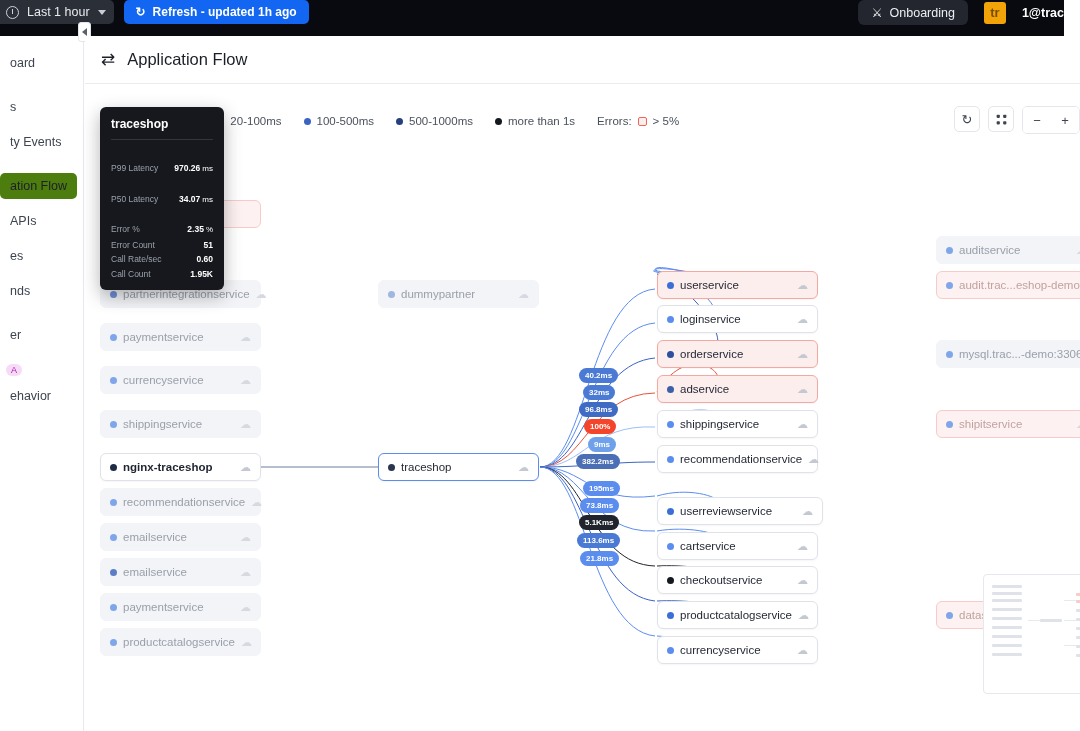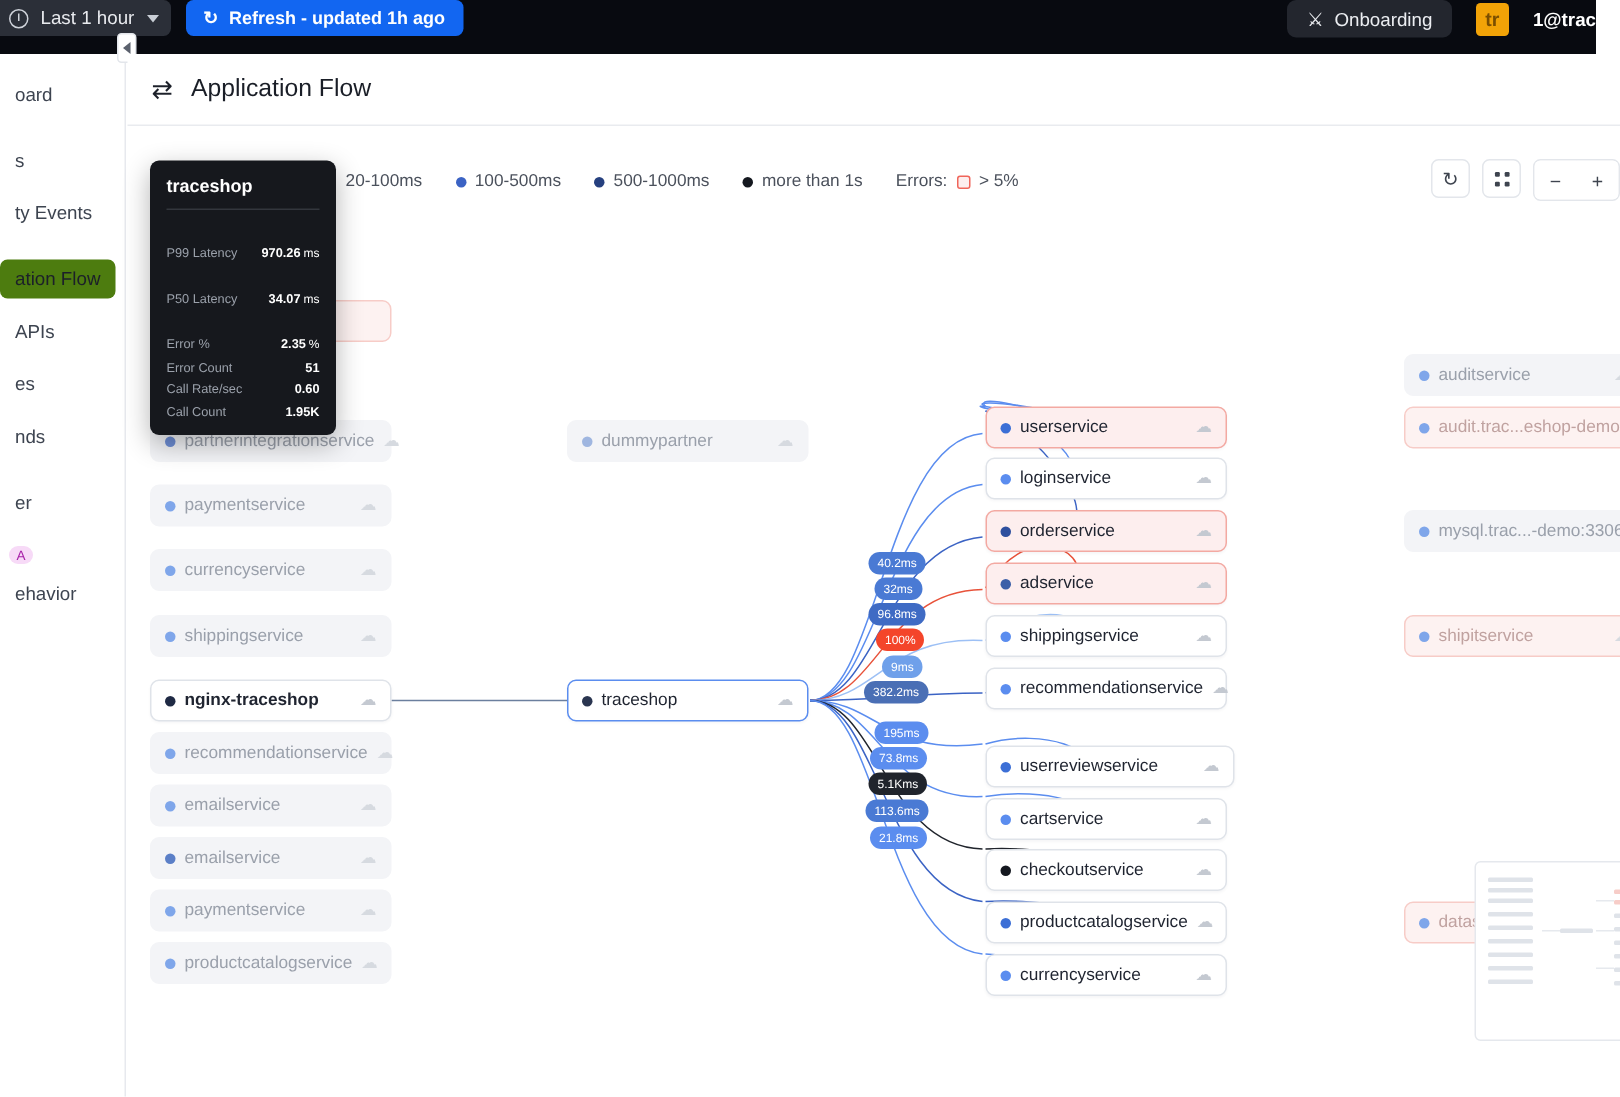--- a/index.html
+++ b/index.html
@@ -121,21 +121,21 @@
   .node.dim { background: #f3f4f7; border-color: #f3f4f7; color: #9aa0ab; box-shadow:none; }
   .node.dim .cloud { color: #d6dae0; }
   .node.err { background: #fdeeee; border-color: #f3a9a2; }
   .node.err.dim { background: #fdf2f1; border-color: #f7ccc7; color: #c0a2a0; }
   .node.sel { border: 1.6px solid #5b8def; background: #ffffff; }
 
   
   .elabel {
     position: absolute; height: 15px; border-radius: 8px;
     display: flex; align-items: center; justify-content: center;
-    padding: 0 6px; font-size: 8px; font-weight: normal; color: #ffffff;
+    padding: 0 6px; font-size: 8px; font-weight: bold; color: #ffffff;
     white-space: nowrap; z-index: 3;
   }
 
   
   .tooltip {
     position: absolute; left: 100px; top: 107px; width: 124px;
     background: #16181d; border-radius: 6px; padding: 10px 11px 9px;
     z-index: 20; box-shadow: 0 6px 18px rgba(0,0,0,0.3);
   }
   .tt-title { color: #ffffff; font-size: 12px; font-weight: bold; padding-bottom: 8px; }

